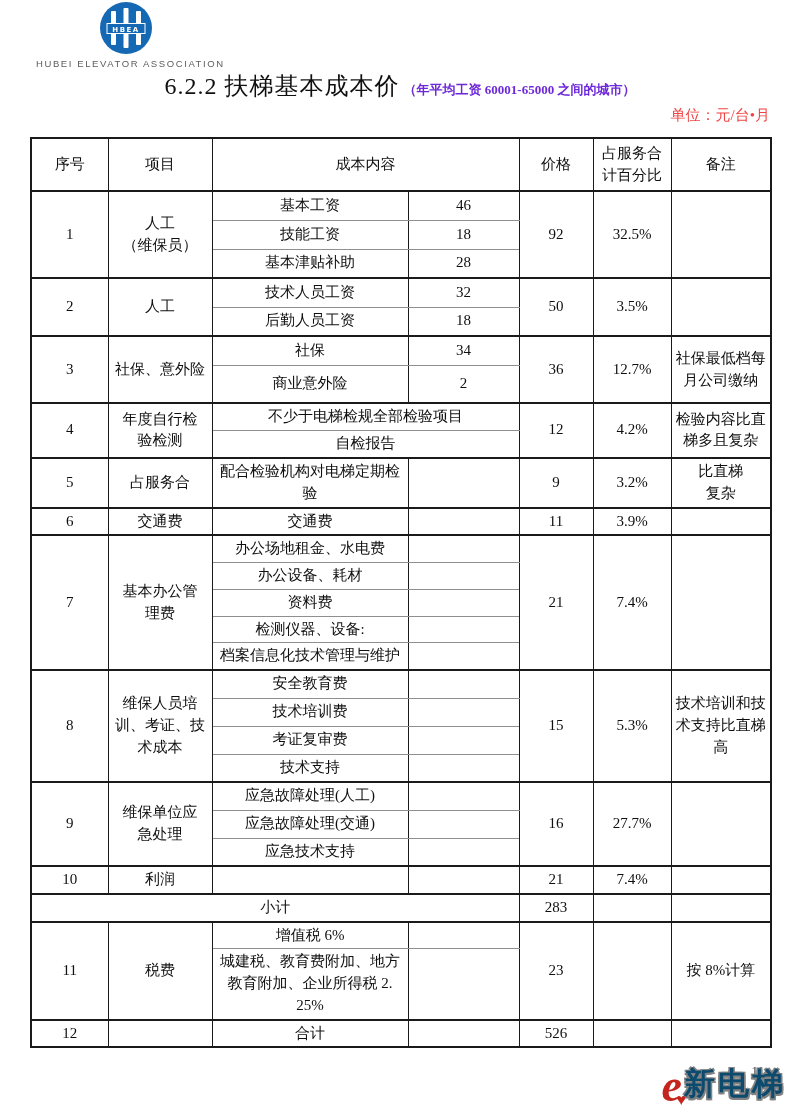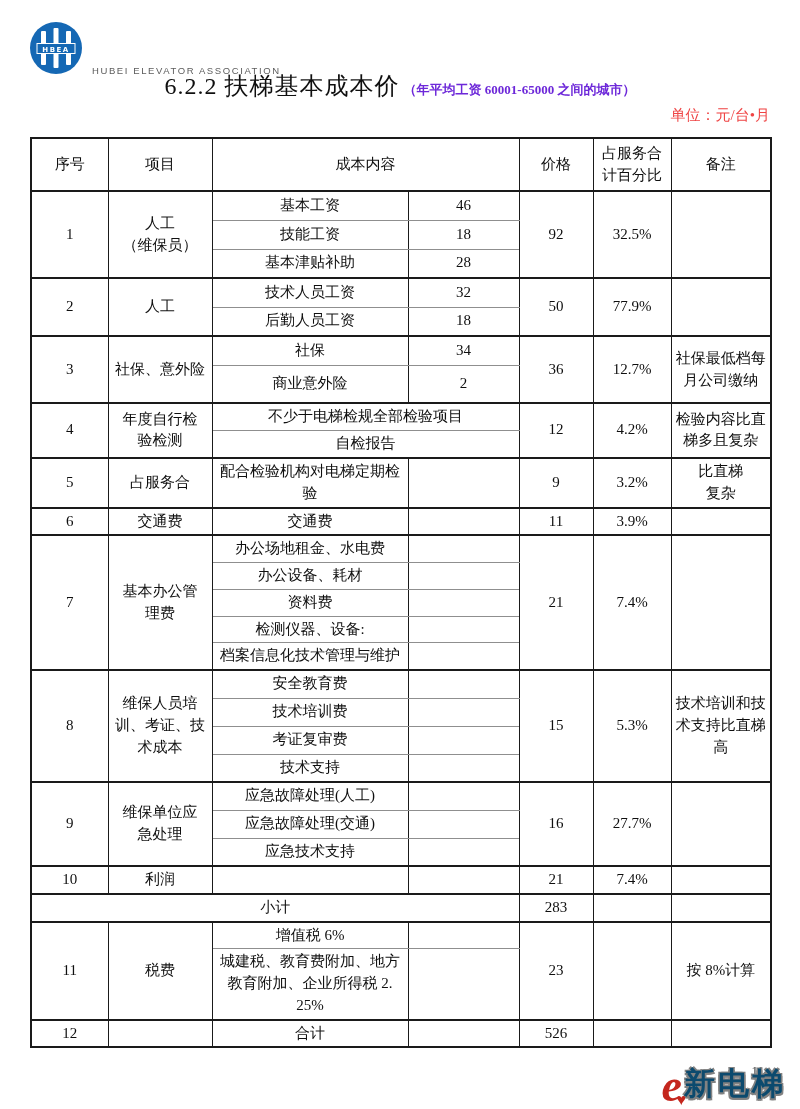--- a/index.html
+++ b/index.html
@@ -3,21 +3,21 @@
 <meta charset="utf-8">
 <style>
   * { margin:0; padding:0; box-sizing:border-box; }
   html,body { background:#e8e8e8; }
   .page {
     position:relative; width:800px; height:1109px; margin:0 auto;
     background:#ffffff; overflow:hidden;
     font-family:"Liberation Serif","DejaVu Serif",serif; color:#111;
   }
   
-  .org-header { position:absolute; top:20px; left:28px; display:flex; align-items:flex-end; }
+  .org-header { position:absolute; top:0; left:28px; display:flex; align-items:center;flex-direction:column; }
   .emblem { width:56px; height:56px; flex:0 0 auto; }
   .org-names { margin-left:8px; }
   .org-cn {
     font-family:"Liberation Sans","DejaVu Sans",sans-serif;
     font-size:25px; font-weight:bold; color:#2e2e2e; letter-spacing:2px; line-height:1.05;
   }
   .org-en {
     font-family:"Liberation Sans","DejaVu Sans",sans-serif;
     font-size:9.5px; color:#5c5c5c; letter-spacing:1.6px; margin-top:2px;
   }
@@ -134,21 +134,21 @@
       <td>基本津贴补助</td>
       <td>28</td>
     </tr>
 
     <tr style="height:29px">
       <td class="m" rowspan="2">2</td>
       <td class="m" rowspan="2">人工</td>
       <td>技术人员工资</td>
       <td>32</td>
       <td class="m" rowspan="2">50</td>
-      <td class="m" rowspan="2">77.9%</td>
+      <td class="m" rowspan="2">3.5%</td>
       <td class="m" rowspan="2"></td>
     </tr>
     <tr class="last" style="height:29px">
       <td>后勤人员工资</td>
       <td>18</td>
     </tr>
 
     <tr style="height:29px">
       <td class="m" rowspan="2">3</td>
       <td class="m" rowspan="2">社保、意外险</td>

